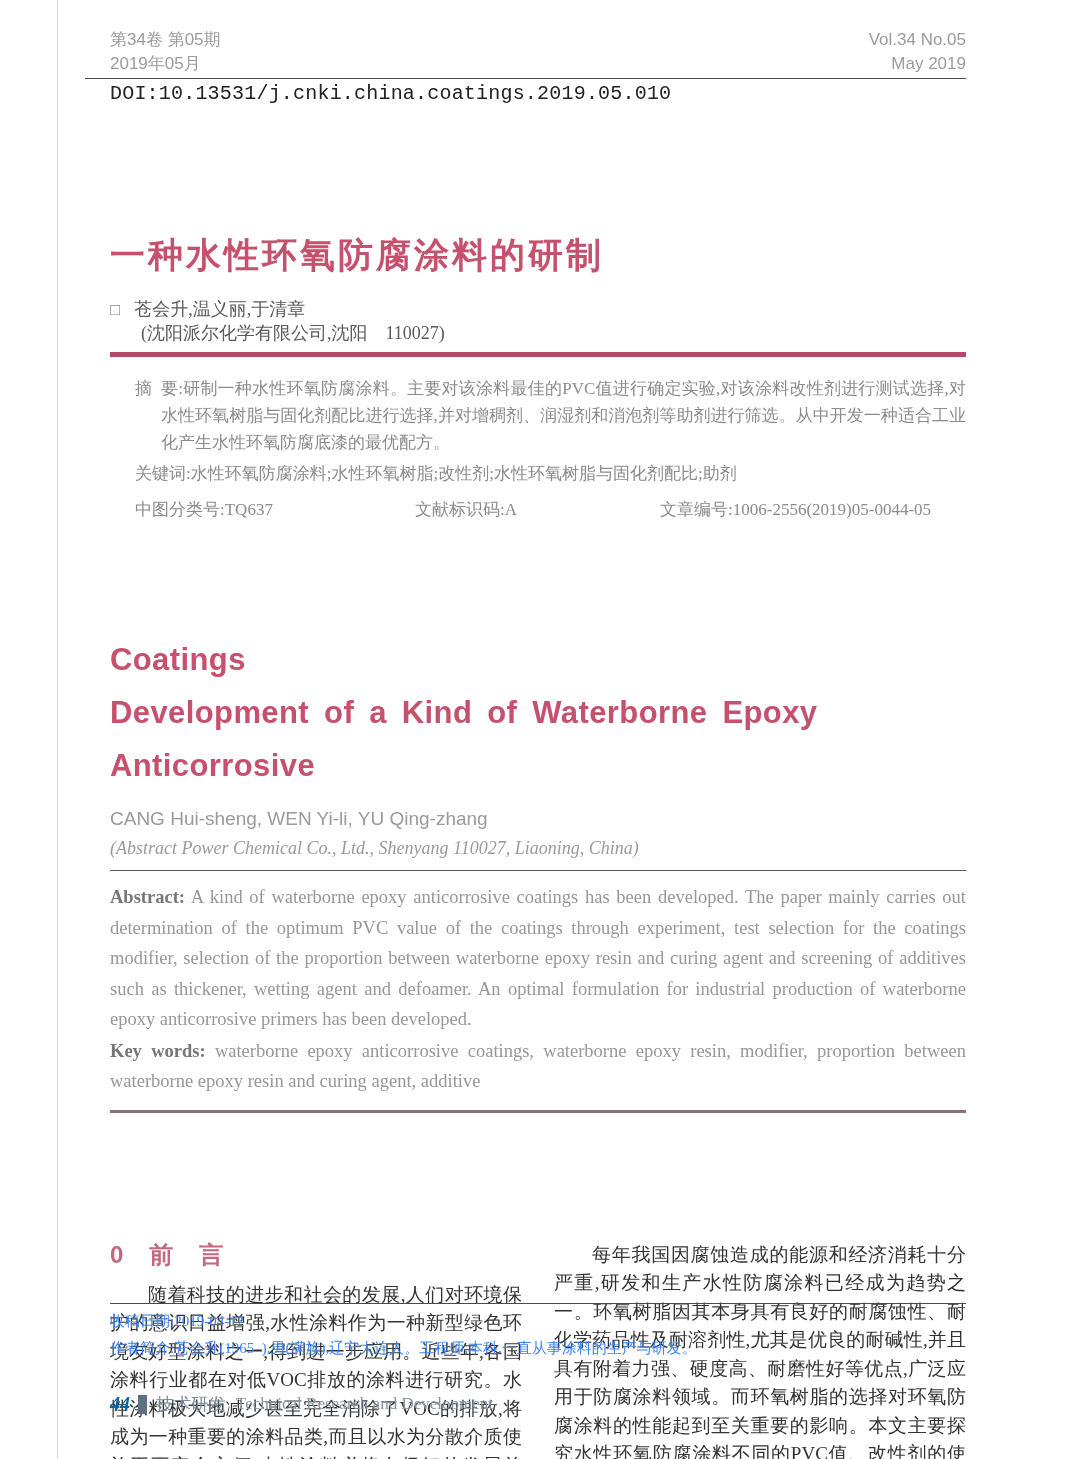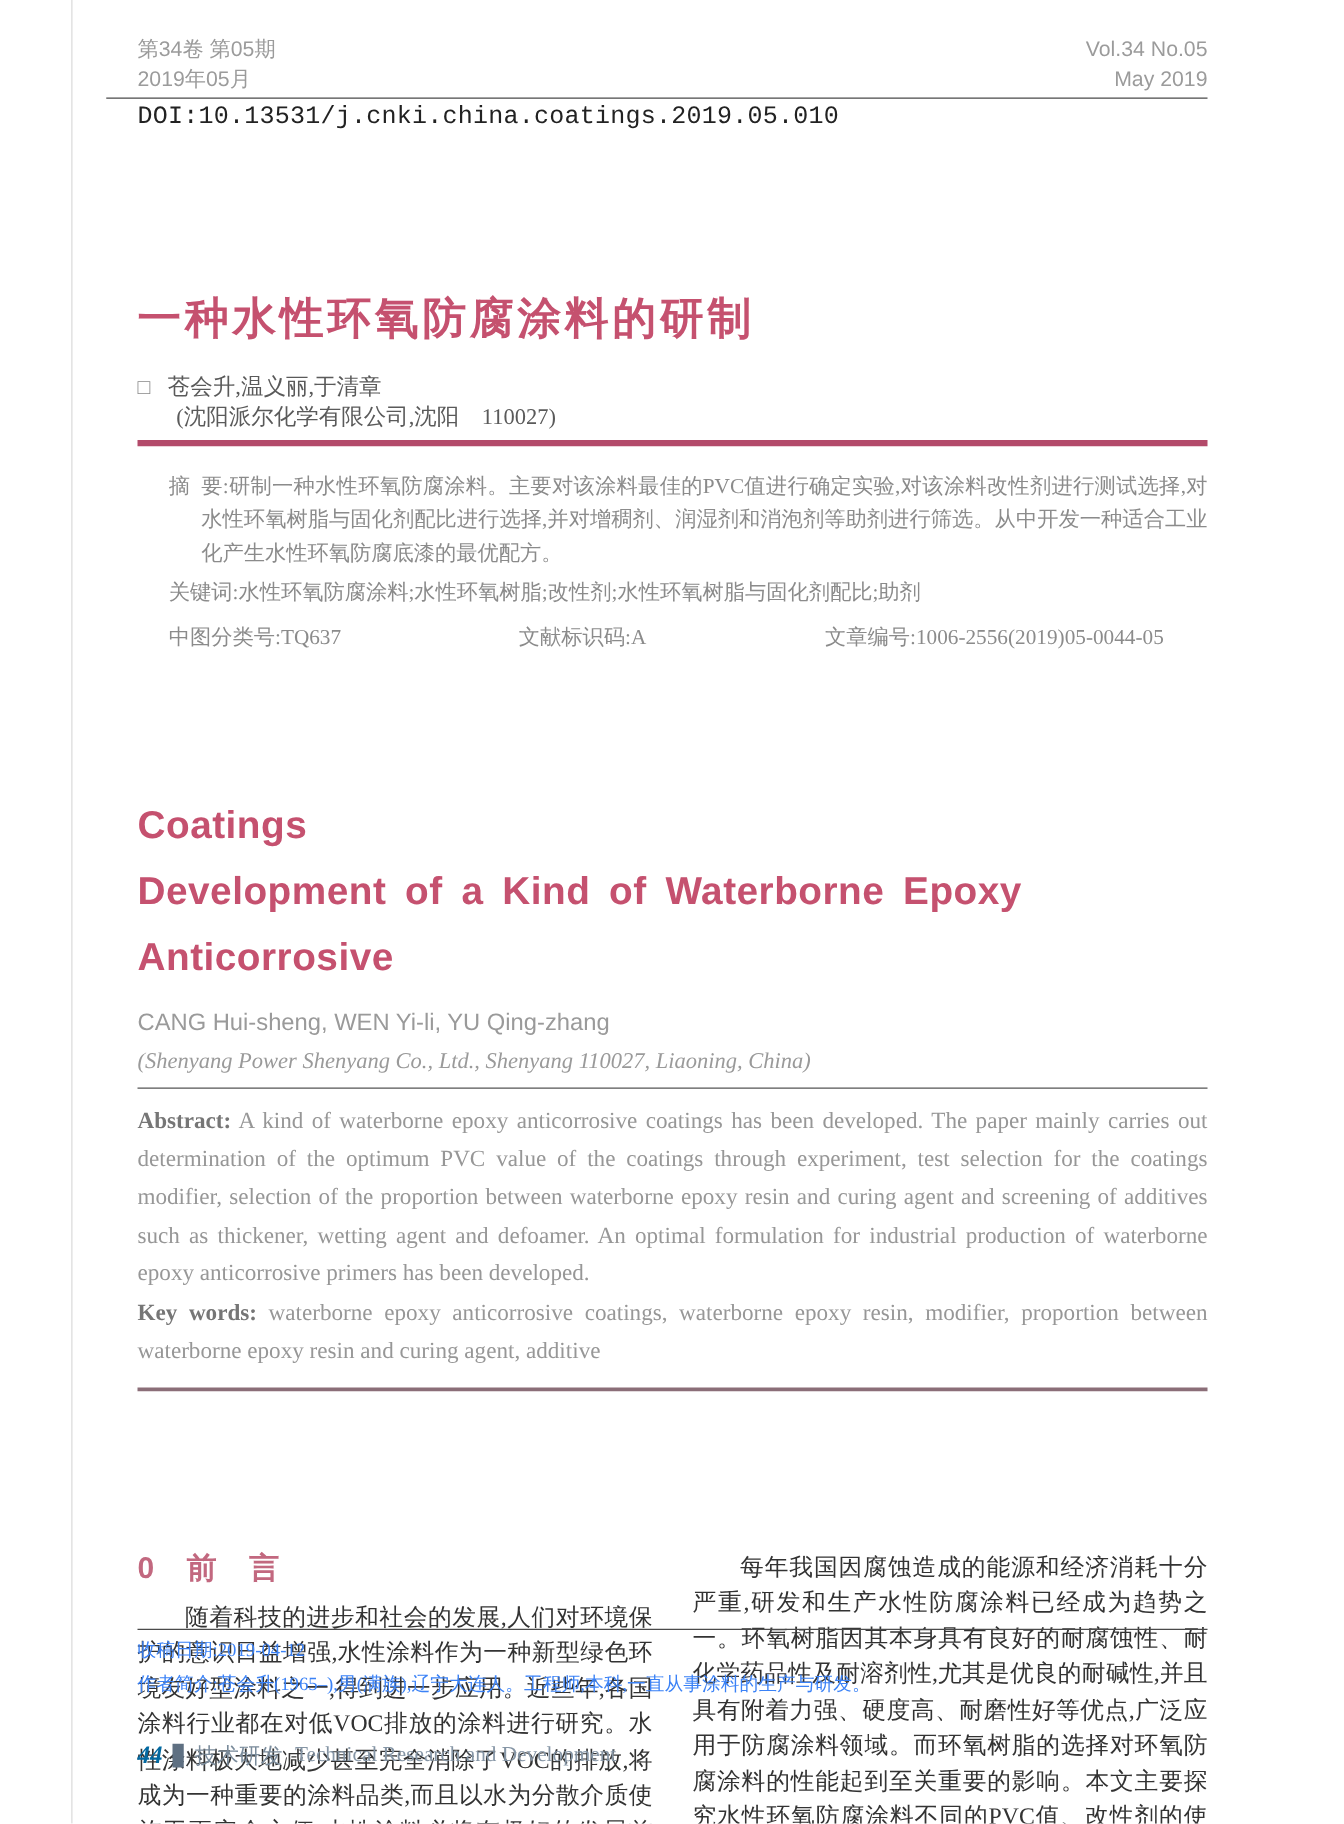--- a/index.html
+++ b/index.html
@@ -127,21 +127,21 @@
         <span class="m2"><span>文献标识码:</span><span>A</span></span>
         <span class="m3"><span>文章编号:</span><span>1006-2556(2019)05-0044-05</span></span>
       </div>
     </div>
 
     <div class="en-title">
       <div>Coatings</div>
       <div>Development of a Kind of Waterborne Epoxy Anticorrosive</div>
     </div>
     <div class="en-authors">CANG Hui-sheng, WEN Yi-li, YU Qing-zhang</div>
-    <div class="en-affil">(Shenyang Power Shenyang Co., Ltd., Shenyang 110027, Liaoning, China)</div>
+    <div class="en-affil">(Abstract Power Chemical Co., Ltd., Shenyang 110027, Liaoning, China)</div>
     <div class="thin-rule"></div>
 
     <div class="en-abs">
       <span class="lbl">Abstract:</span>
       <span>A kind of waterborne epoxy anticorrosive coatings has been developed. The paper mainly carries out determination of the optimum PVC value of the coatings through experiment, test selection for the coatings modifier, selection of the proportion between waterborne epoxy resin and curing agent and screening of additives such as thickener, wetting agent and defoamer. An optimal formulation for industrial production of waterborne epoxy anticorrosive primers has been developed.</span>
     </div>
     <div class="en-abs en-kw">
       <span class="lbl">Key words:</span>
       <span>waterborne epoxy anticorrosive coatings, waterborne epoxy resin, modifier, proportion between waterborne epoxy resin and curing agent, additive</span>
     </div>

